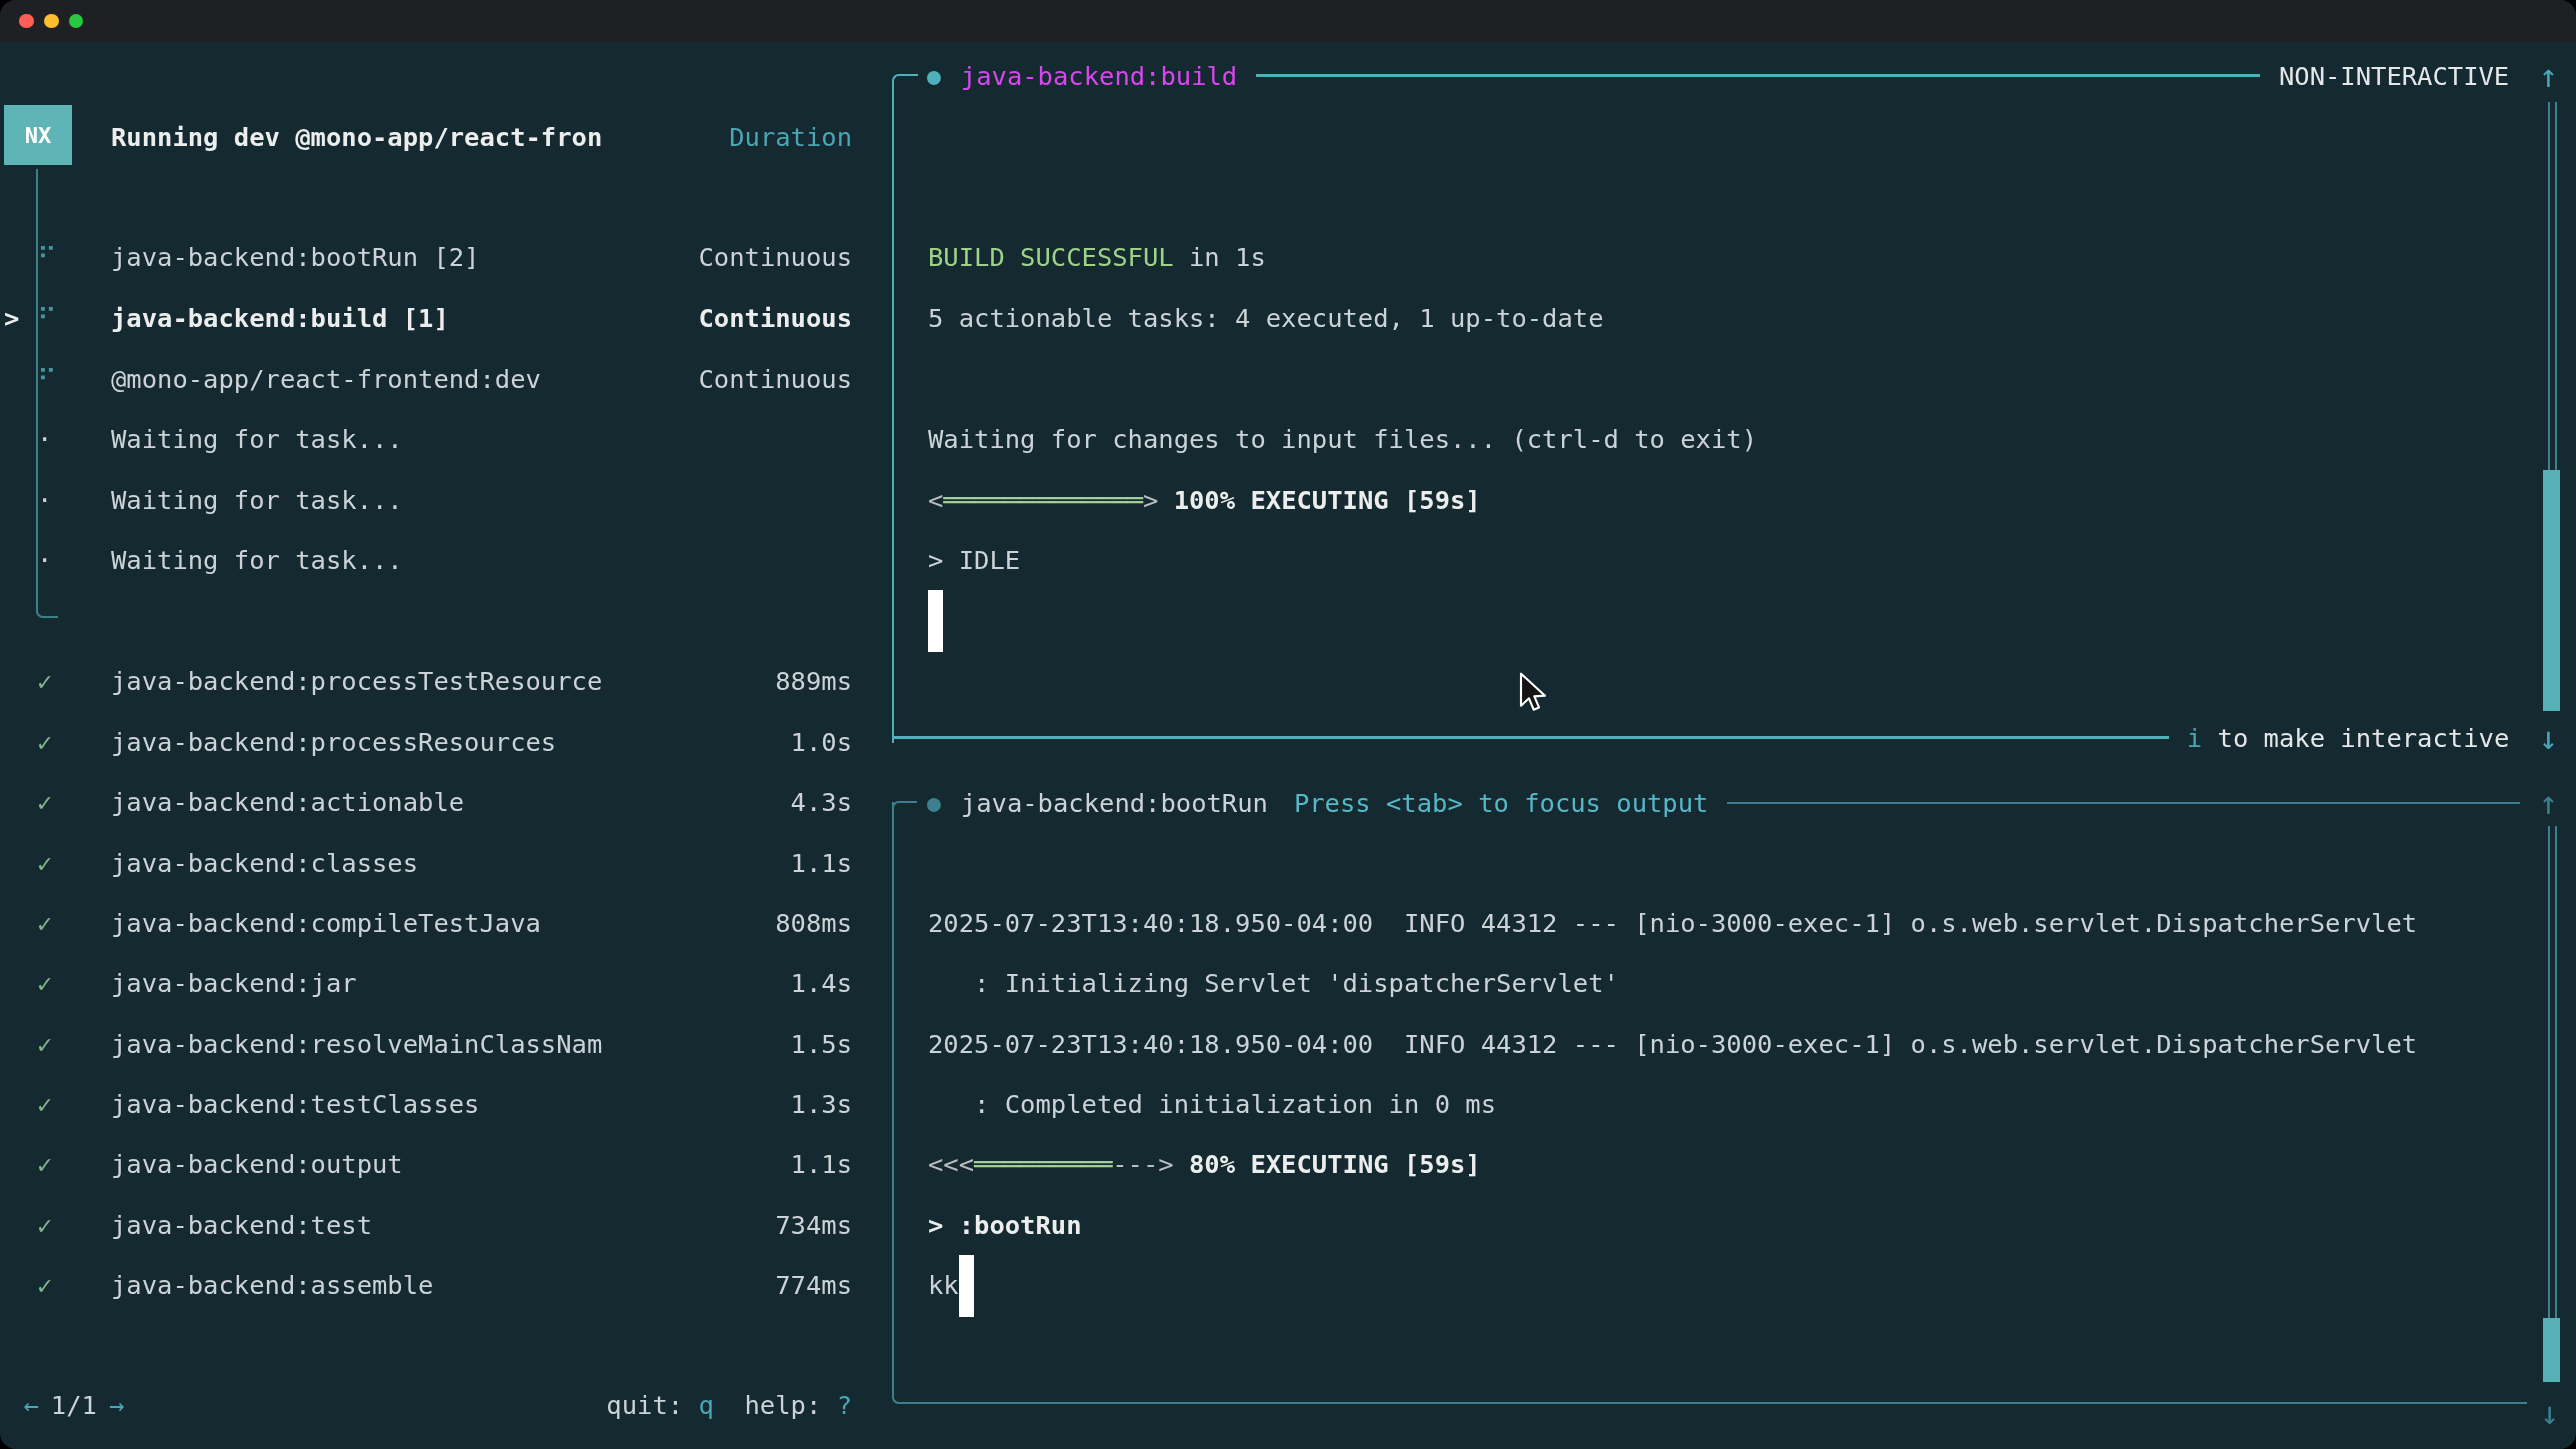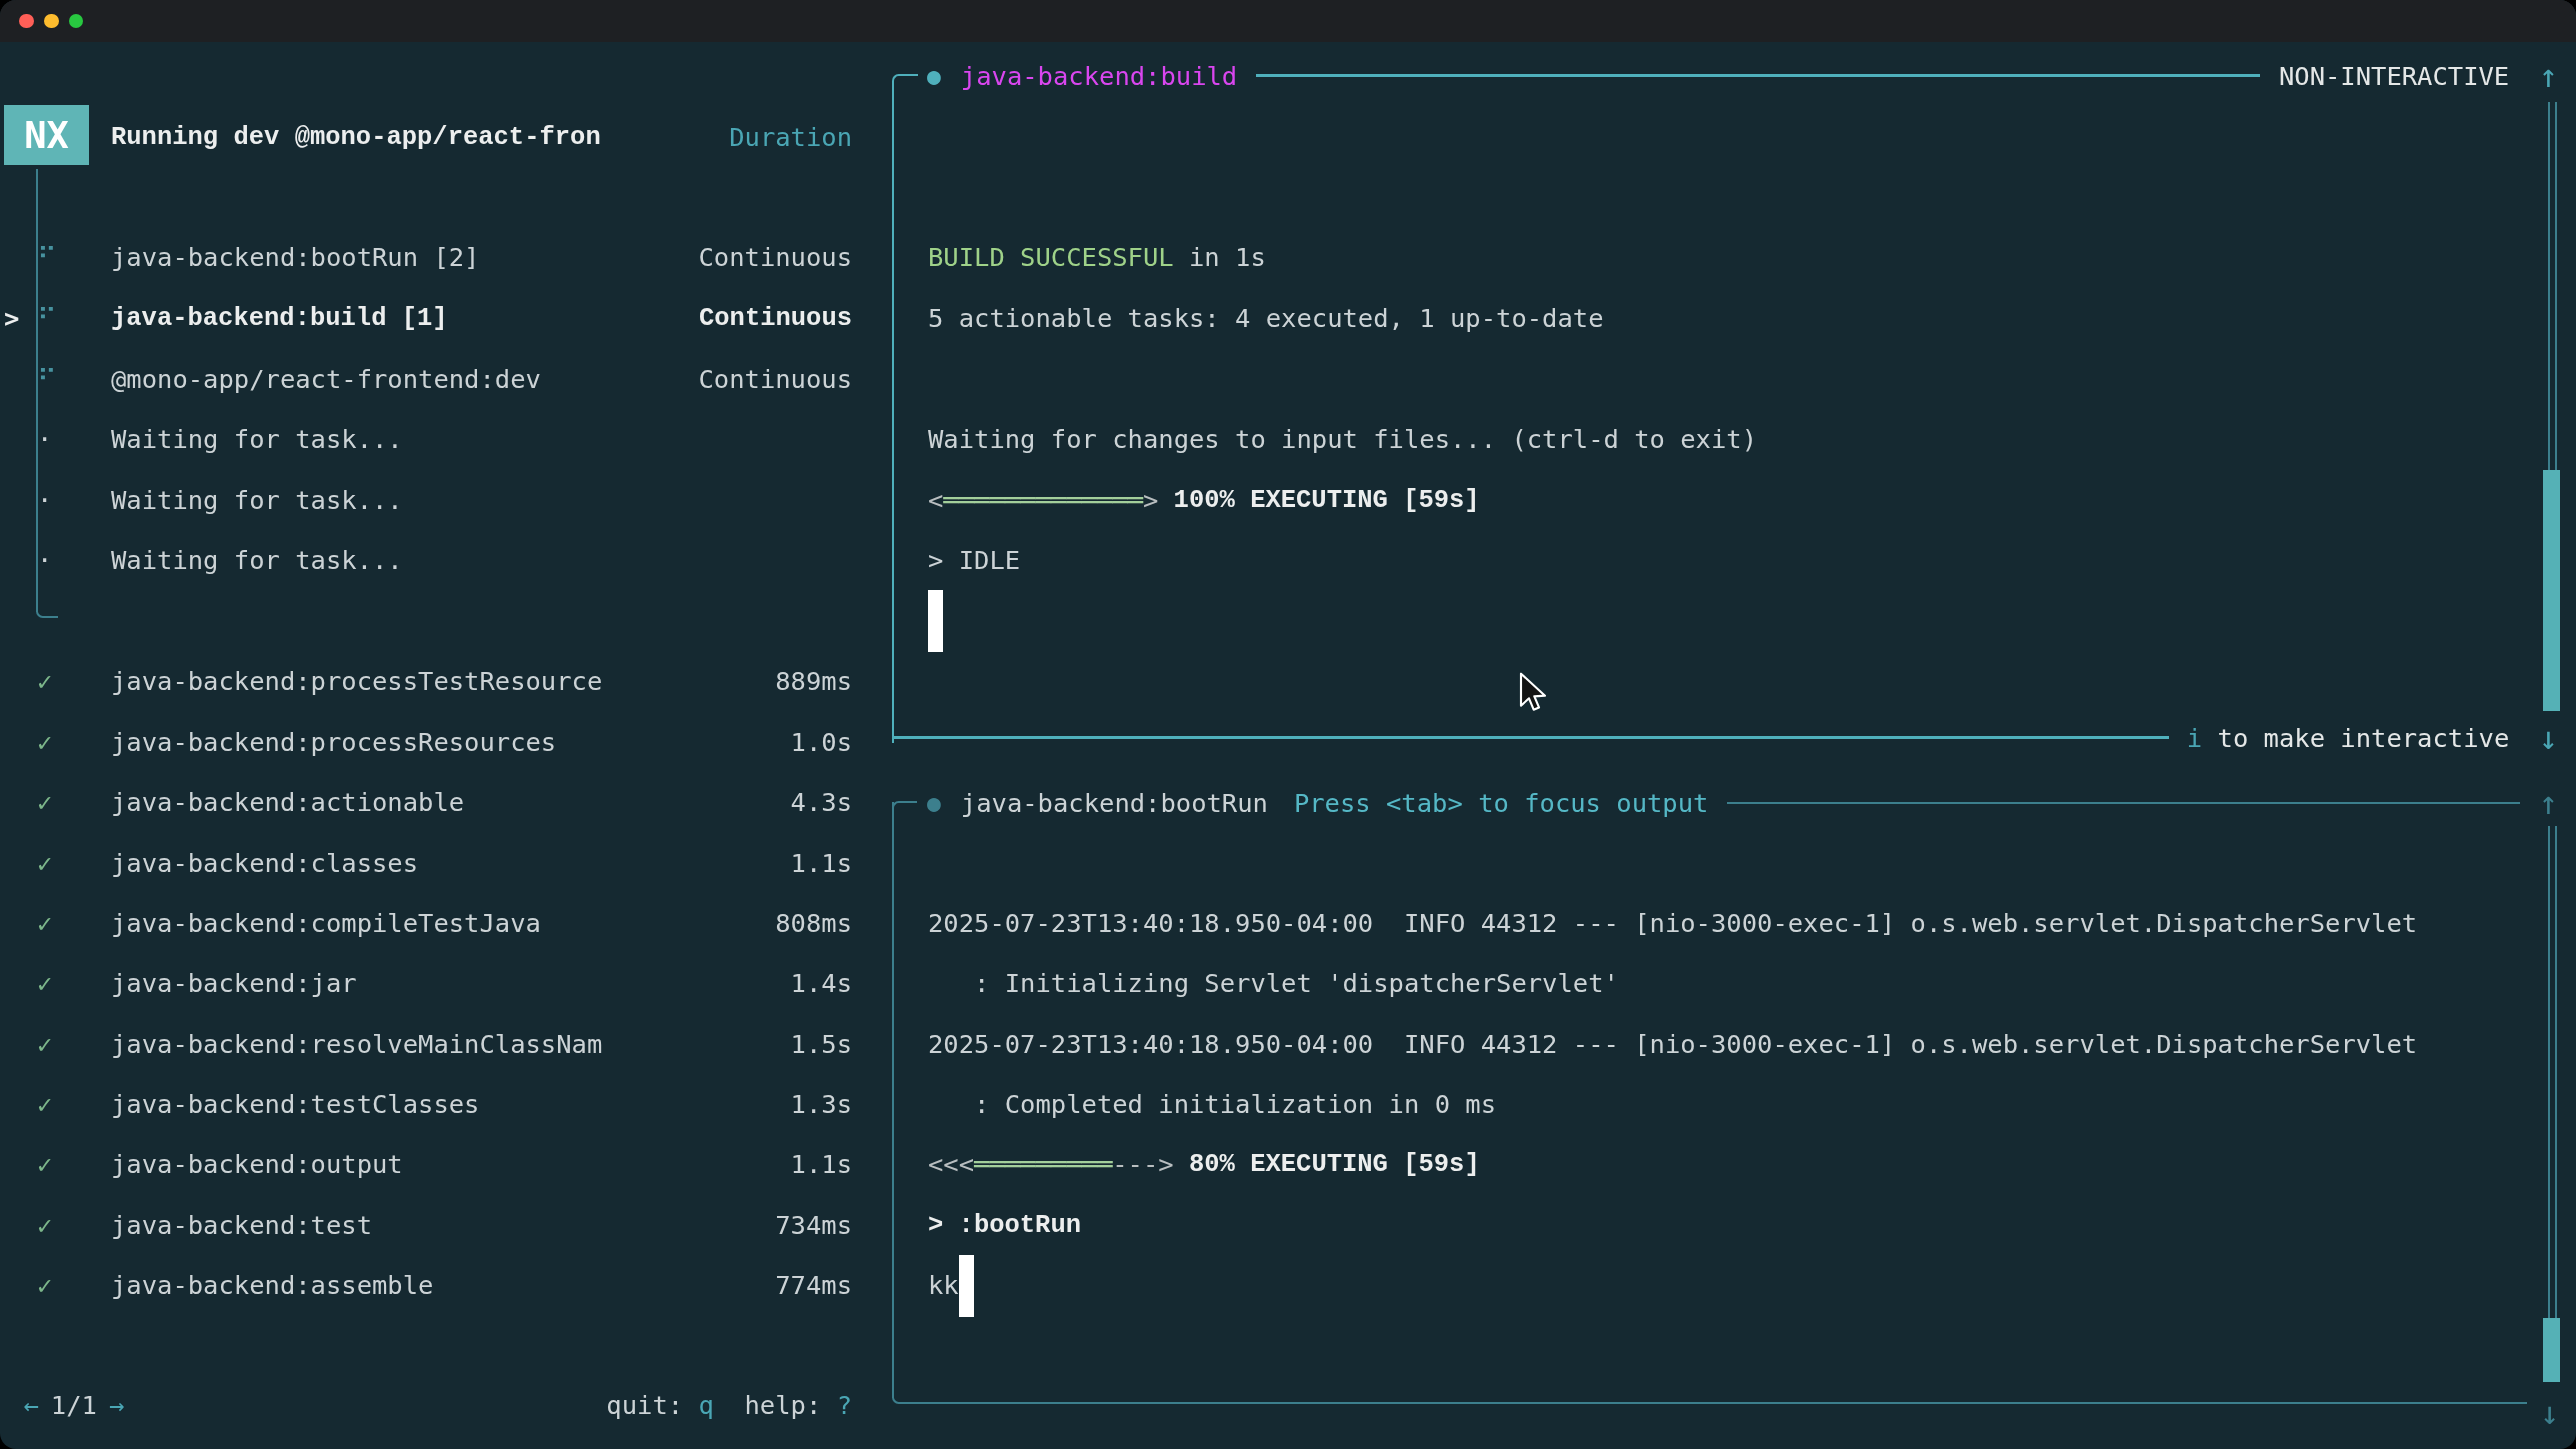--- a/index.html
+++ b/index.html
@@ -14,31 +14,31 @@
     border-radius:16px;overflow:hidden;font-family:"DejaVu Sans Mono",monospace;
     font-size:25.5px;color:var(--text);}
   .titlebar{position:absolute;left:0;top:0;width:2576px;height:42px;background:var(--titlebar);
     display:flex;align-items:center;padding-left:19px;box-sizing:border-box;gap:10px;}
   .light{width:14.8px;height:14.8px;border-radius:50%;}
   .abs{position:absolute;}
   .row{position:absolute;height:60px;display:flex;align-items:center;white-space:pre;}
   .srow{position:absolute;left:0;width:872px;height:60px;display:flex;align-items:center;
     padding-left:111px;padding-right:20px;box-sizing:border-box;white-space:pre;}
   .srow .dur{margin-left:auto;}
-  .bold{font-weight:bold;color:var(--textbright);font-family:Liberation Mono, monospace;}
+  .bold{font-weight:bold;color:var(--textbright);}
   .gray{color:var(--text);}
   .teal{color:var(--keyteal);}
   .brightteal{color:var(--bright);}
   .greent{color:var(--green);font-weight:normal;}
   .icon-col{position:absolute;left:37px;width:54px;text-align:left;}
   .spinner{color:#47929f;font-size:27px;}
   .check{color:var(--check);}
   .sel-arrow{position:absolute;left:4px;color:var(--textbright);font-weight:bold;}
-  .nxlogo{position:absolute;left:4px;top:105px;width:85px;height:60px;background:var(--nxbg);
-    color:#fff;font-weight:bold;font-size:37px;display:flex;align-items:center;justify-content:center;}
+  .nxlogo{position:absolute;left:4px;top:105px;width:68px;height:60px;background:var(--nxbg);
+    color:#fff;font-weight:bold;font-size:22px;display:flex;align-items:center;justify-content:center;}
   .bracket{position:absolute;left:36px;top:169px;width:20px;height:447px;
     border-left:2px solid var(--dim);border-bottom:2px solid var(--dim);border-bottom-left-radius:6.7px;}
   
   .tp-left{position:absolute;left:892px;top:74px;height:667px;width:24px;
     border-left:2.7px solid var(--accent);border-top:2.7px solid var(--accent);border-top-left-radius:6.7px;}
   .hline{height:2.7px;background:var(--accent);flex:1;}
   .hline-thin{height:2px;background:var(--dim);flex:1;}
   .pane-header{position:absolute;display:flex;align-items:center;white-space:pre;}
   .bullet{color:var(--accent);font-size:23px;}
   .scroll-arrow{color:var(--keyteal);font-size:32px;}

